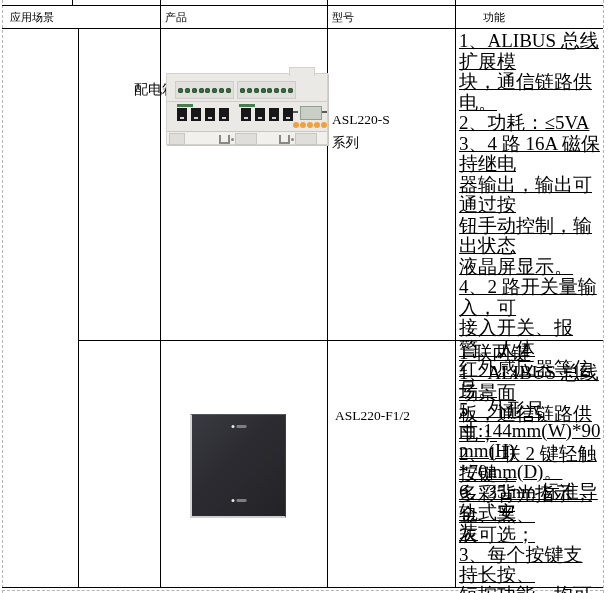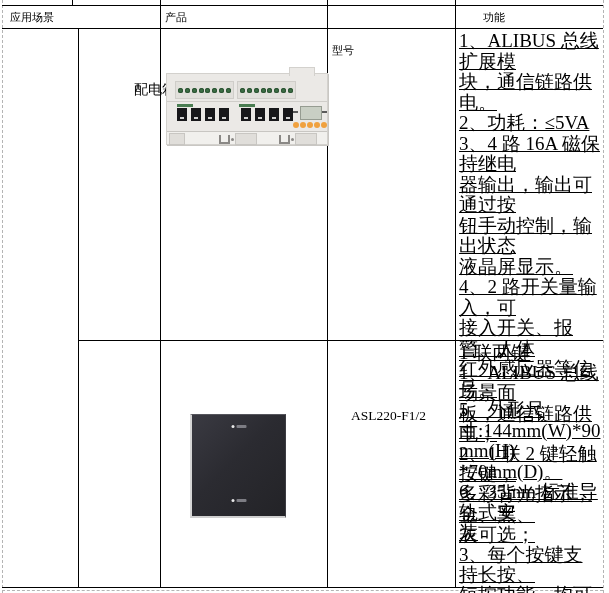--- a/index.html
+++ b/index.html
@@ -72,25 +72,27 @@
   <div class="hline" style="left:78px;top:340px;width:525px;"></div>
   <div class="hline" style="left:2px;top:587px;width:601px;"></div>
 
   <div class="vline" style="left:78px;top:28px;height:559px;"></div>
   <div class="vline" style="left:160px;top:0;height:587px;"></div>
   <div class="vline" style="left:327px;top:0;height:587px;"></div>
   <div class="vline" style="left:455px;top:0;height:587px;"></div>
 
   <div class="cell hdr" style="left:10px;top:7px;">应用场景</div>
   <div class="cell hdr" style="left:165px;top:7px;">产品</div>
-  <div class="cell hdr" style="left:332px;top:7px;margin-top:33px;">型号</div>
+  <div class="cell hdr" style="left:332px;top:7px;">型号</div>
   <div class="cell hdr" style="left:483px;top:7px;">功能</div>
 
 
   <div class="cell center" style="left:78px;top:80px;width:82px;margin-left:36px;">配电箱</div>
+  <div class="cell model" style="left:332px;top:108px;width:90px;">ASL220-S
+系列</div>
   <div class="cell features feat-1" style="left:459px;top:31px;">1、ALIBUS 总线扩展模
 块，通信链路供电。
 2、功耗：≤5VA
 3、4 路 16A 磁保持继电
 器输出，输出可通过按
 钮手动控制，输出状态
 液晶屏显示。
 4、2 路开关量输入，可
 接入开关、报警、人体
 红外感应器等信号。
@@ -144,21 +146,21 @@
     <div class="din-sep"></div>
     <div class="din-bottom">
       <div class="brect" style="left:2px;width:14px;"></div>
       <div class="clip" style="left:52px;"></div>
       <div class="brect" style="left:68px;"></div>
       <div class="clip" style="left:112px;"></div>
       <div class="brect" style="left:128px;"></div>
     </div>
   </div>
 
-  <div class="cell model" style="left:351px;top:404px;width:110px;">ASL220-F1/2</div>
+  <div class="cell model" style="left:335px;top:404px;width:110px;">ASL220-F1/2</div>
   <div class="cell features feat-2" style="left:459px;top:343px;">1 联两键
 1、ALIBUS 总线场景面
 板，通信链路供电；
 2、1 联 2 键轻触按键，
 多彩背光指示，金、黑、
 灰可选；
 3、每个按键支持长按、
 短按功能，均可实现开
 关、调光、场景控制；
 4、外形尺

